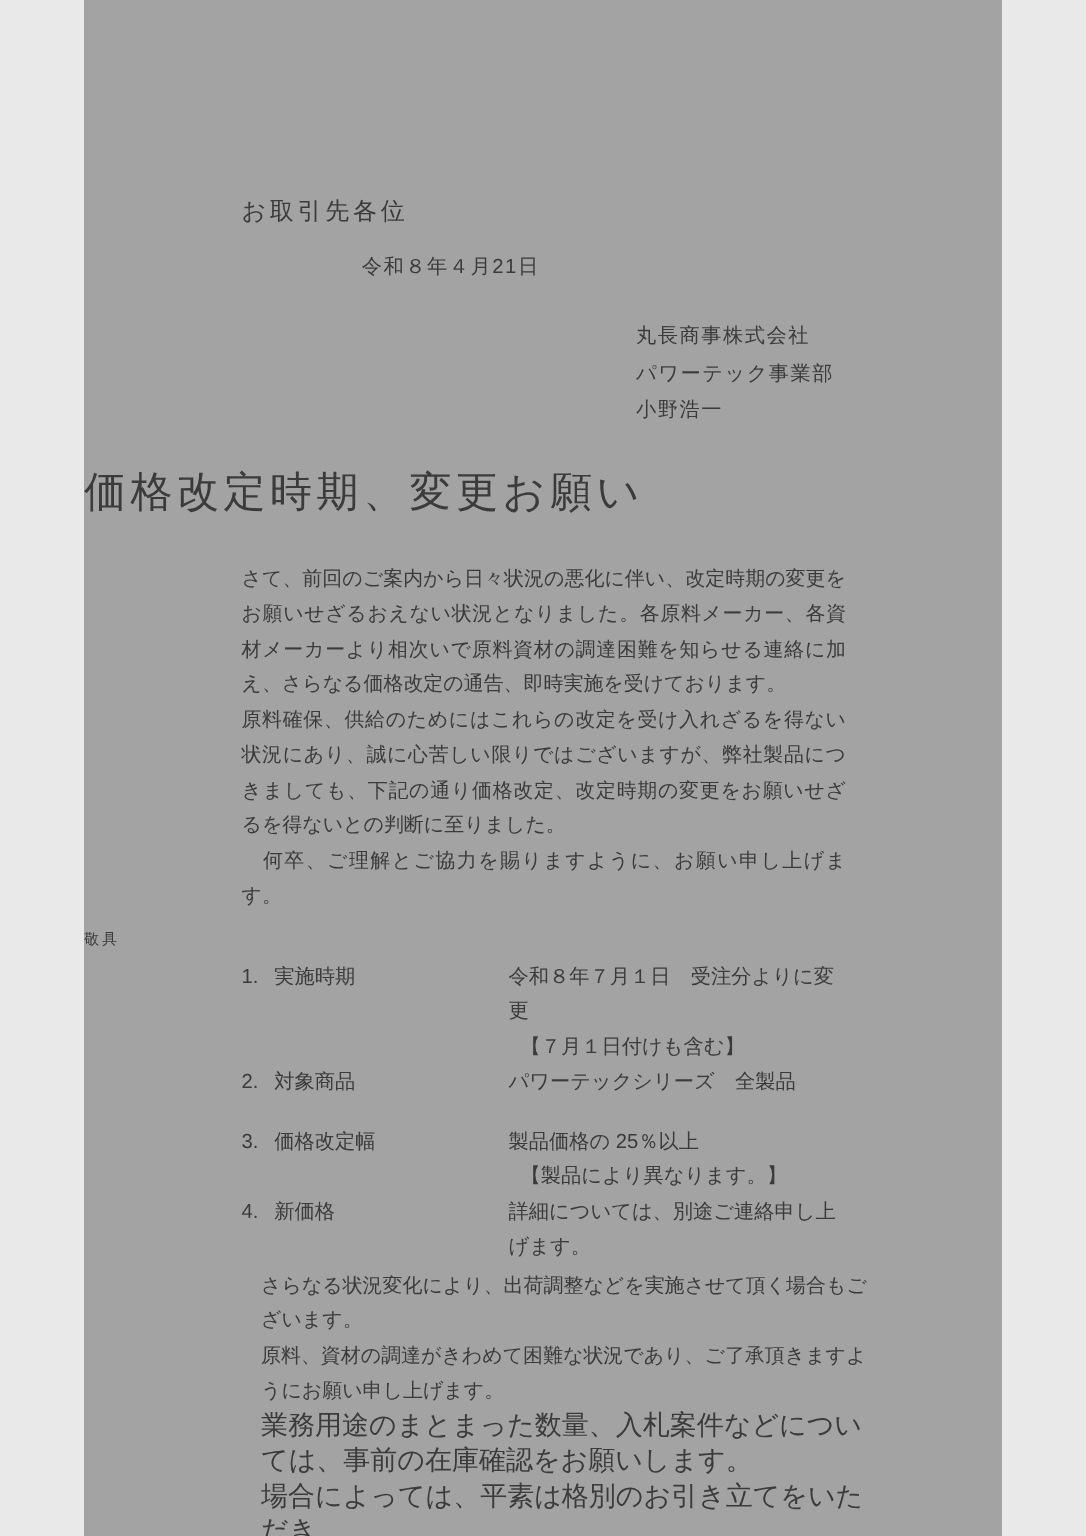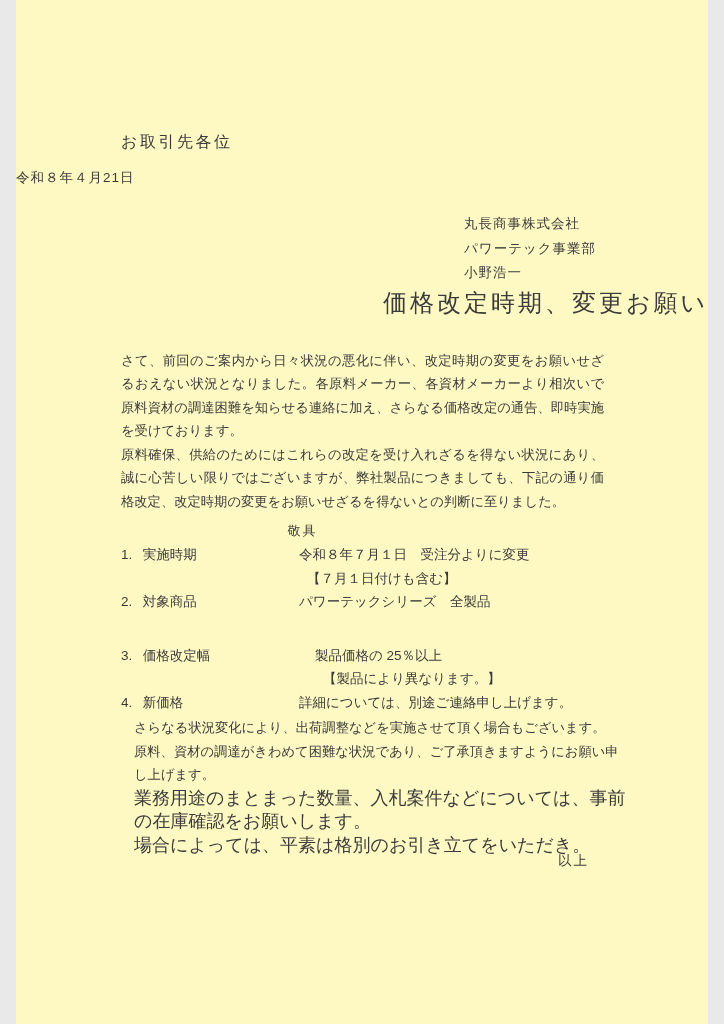--- a/index.html
+++ b/index.html
@@ -1,76 +1,76 @@
 <!DOCTYPE html>
 <html lang="ja"><head>
 <meta charset="utf-8">
 <style>
   html,body { margin:0; padding:0; background:#e9e9e9; }
   .page {
     position: relative;
-    width: 692px;
+    width: 612px;
     height: 1024px;
     margin: 0 auto;
-    background: #fef9c3;
+    background: #a3a3a3;
     font-family: "Liberation Sans", sans-serif;
     color: #3b3b3b;
     overflow: hidden;
   }
   .recipient {
     margin: 130px 104px 0 105px;
     font-size: 16px;
     letter-spacing: 2.5px;
     line-height: 24px;
   }
   .date-line {
     margin: 12px 120px 0 0;
-    text-align: left;
+    text-align: center;
     padding-right: 3px;
     font-size: 13.5px;
     letter-spacing: 1px;
     line-height: 24px;
   }
   .sender {
     margin: 22px 104px 0 auto;
     width: 140px;
     font-size: 13.5px;
     letter-spacing: 1px;
     line-height: 24.5px;
   }
   .title {
-    margin: 0 0 0 0;
-    text-align: right;
-    font-size: 24px;
+    margin: 25px 0 0 0;
+    text-align: left;
+    font-size: 28px;
     font-weight: 400;
     letter-spacing: 3px;
     line-height: 34px;
   }
   .body {
     margin: 29px 104px 0 105px;
     font-size: 13.3px;
     line-height: 23.5px;
     text-align: justify;
   }
   .body p { margin: 0; }
   .keigu {
     margin: 6px 104px 0 0;
-    text-align: center;
+    text-align: left;
     padding-right: 15px;
-    font-size: 13px;
+    font-size: 10px;
     letter-spacing: 2px;
     line-height: 24px;
   }
   .items {
     margin: 0 104px 0 105px;
     font-size: 13.5px;
     line-height: 23.5px;
   }
   .item { display: flex; }
-  .item.gap-above { margin-top: 30px; gap: 16px; }
+  .item.gap-above { margin-top: 16px; }
   .item-head { flex: none; width: 178px; }
   .item-no { display: inline-block; min-width: 18px; }
   .item-body { flex: 1; }
   .item-note { padding-left: 8px; }
   .notes {
     margin: 2px 80px 0 118px;
     font-size: 13.3px;
     line-height: 23.5px;
   }
   .notes p { margin: 0; }
@@ -103,20 +103,21 @@
     <div>丸長商事株式会社</div>
     <div>パワーテック事業部</div>
     <div>小野浩一</div>
   </div>
 
   <h1 class="title">価格改定時期、変更お願い</h1>
 
   <div class="body">
     <p>さて、前回のご案内から日々状況の悪化に伴い、改定時期の変更をお願いせざるおえない状況となりました。各原料メーカー、各資材メーカーより相次いで原料資材の調達困難を知らせる連絡に加え、さらなる価格改定の通告、即時実施を受けております。</p>
     <p>原料確保、供給のためにはこれらの改定を受け入れざるを得ない状況にあり、誠に心苦しい限りではございますが、弊社製品につきましても、下記の通り価格改定、改定時期の変更をお願いせざるを得ないとの判断に至りました。</p>
+    <p>　何卒、ご理解とご協力を賜りますように、お願い申し上げます。</p>
   </div>
 
   <div class="keigu">敬具</div>
 
   <div class="items">
 
     <div class="item">
       <div class="item-head">
         <span class="item-no">1.</span>
         <span>実施時期</span>

